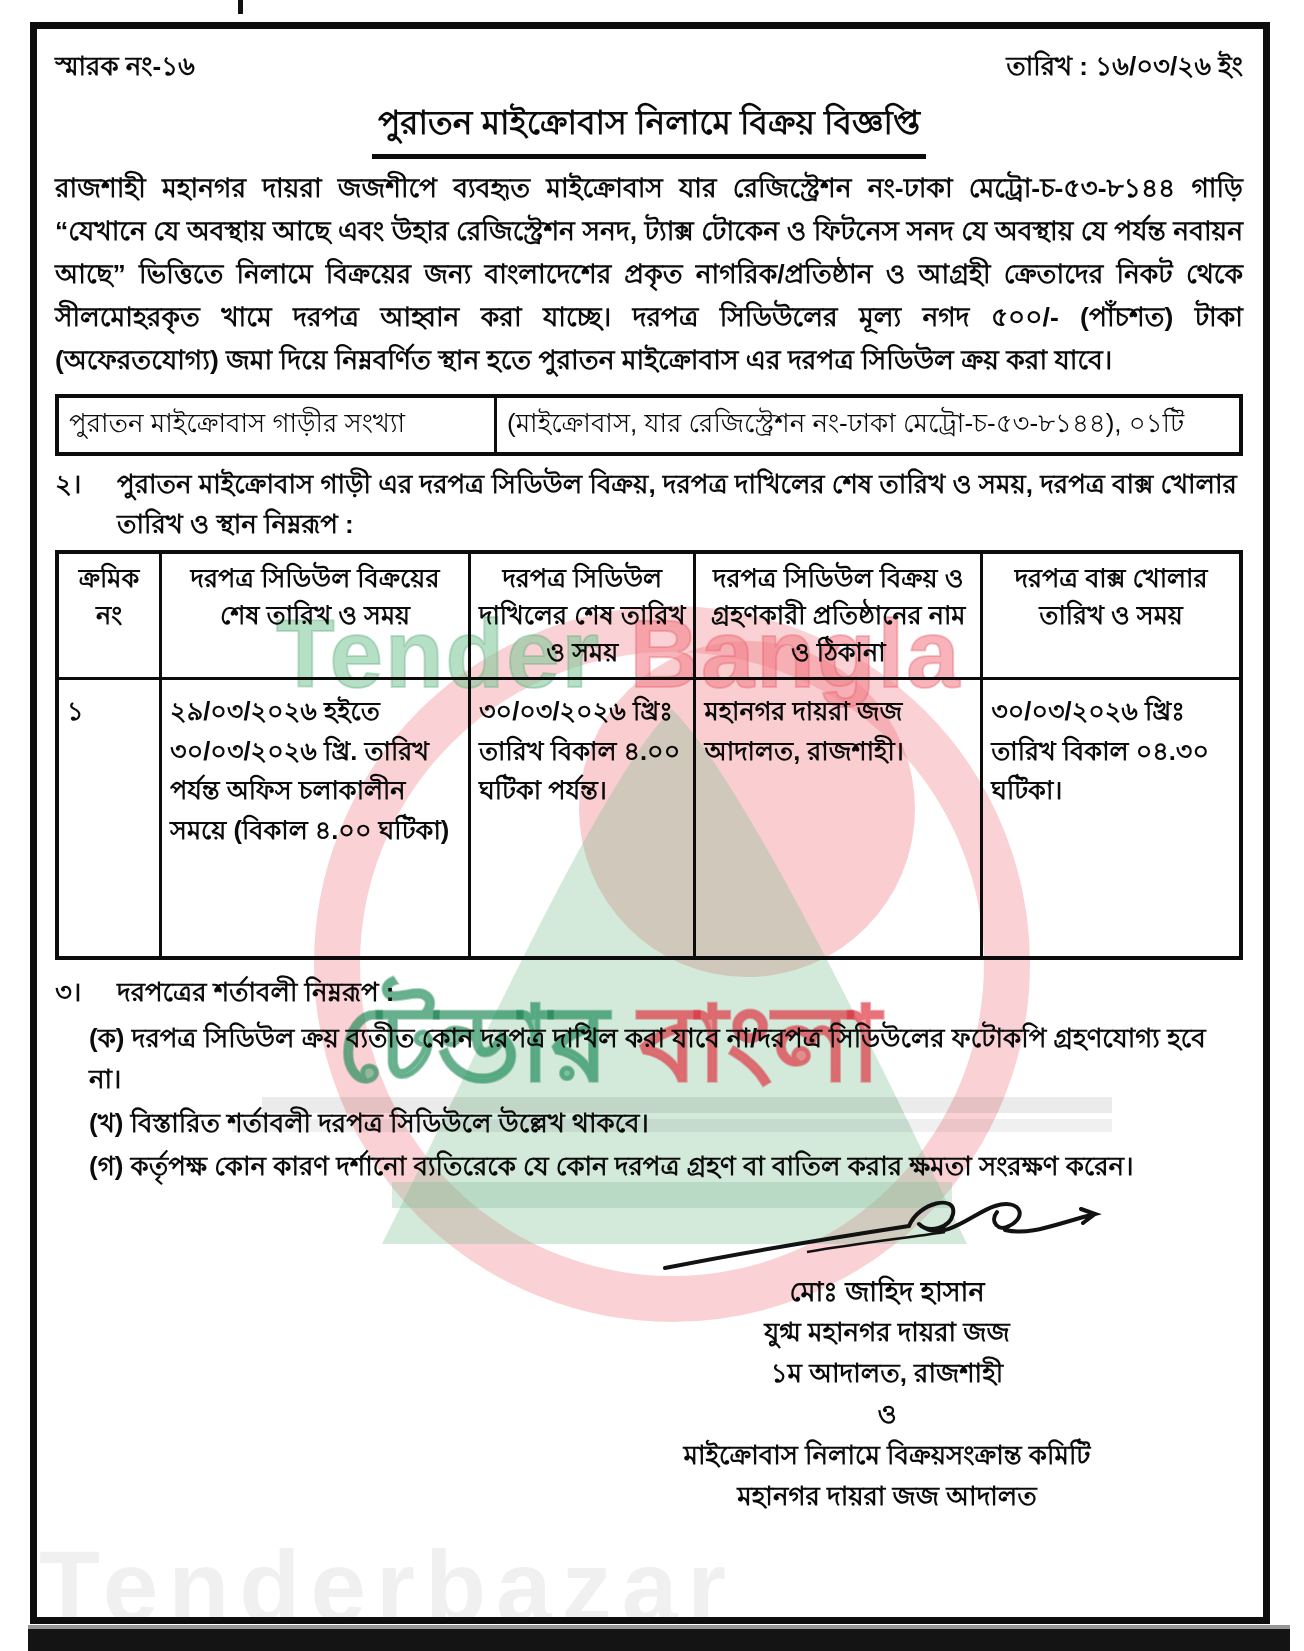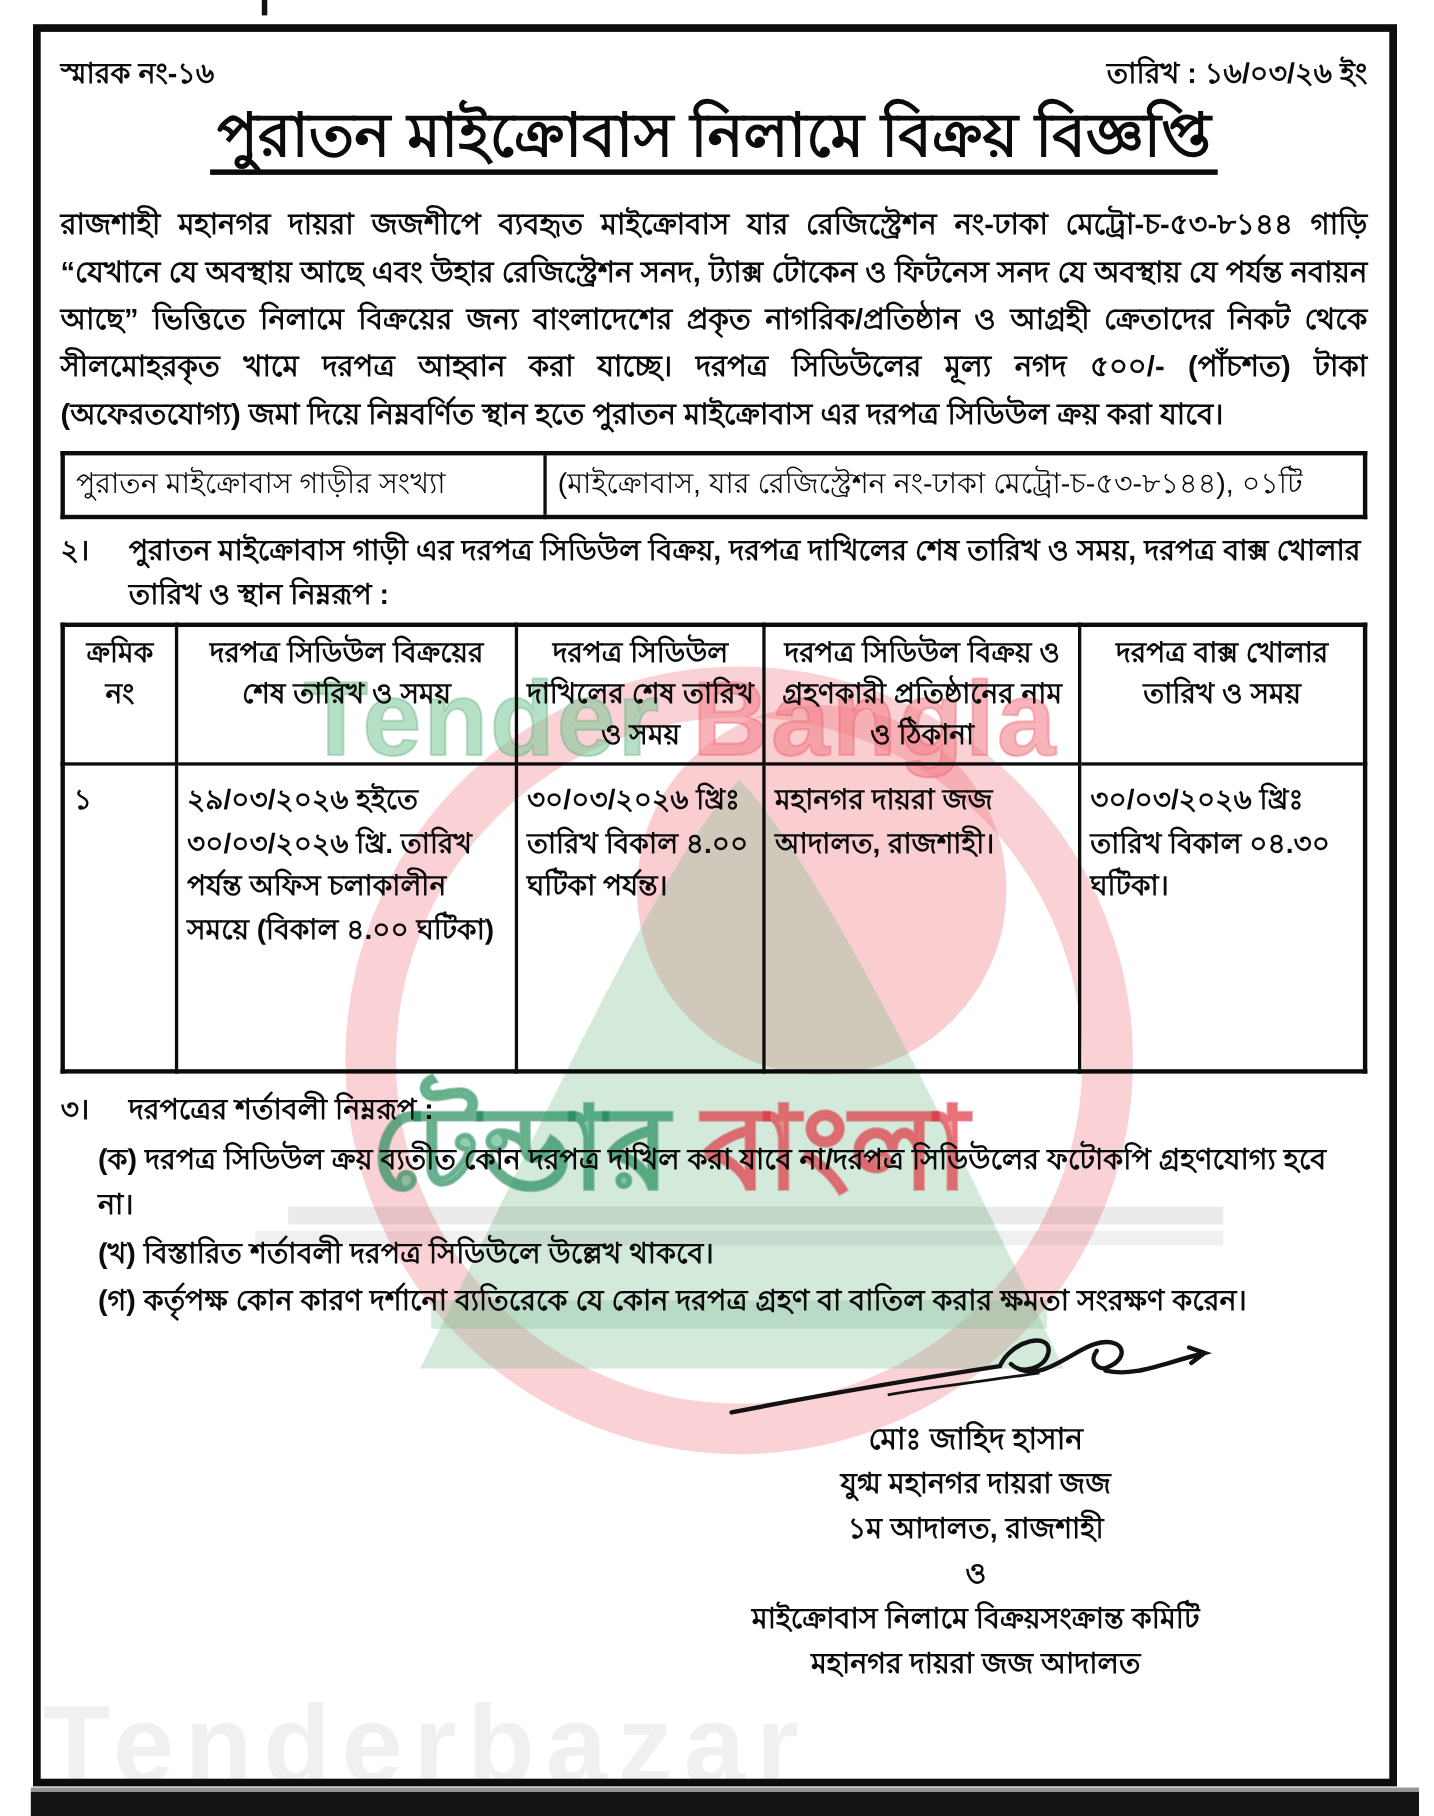--- a/index.html
+++ b/index.html
@@ -39,25 +39,25 @@
   .scan-bottom::after{content:"";position:absolute;left:0;right:0;top:-4px;height:4px;background:rgba(20,20,20,.45);}
   
   .content{position:relative;z-index:2;padding:8px 20px 0 18px;box-sizing:border-box;}
   .hdr{text-align:center;font-weight:bold;}
   .hdr .l1{font-size:40px;line-height:52px;}
   .hdr .l2{font-size:29px;line-height:46px;}
   .hdr .l3{font-size:26px;line-height:40px;}
   .meta{display:flex;justify-content:space-between;font-size:26px;font-weight:bold;margin-top:9px;}
   .title-wrap{text-align:center;margin-top:6px;}
   .doc-title{
-    display:inline-block;font-size:55px;font-weight:bold;line-height:54px;
+    display:inline-block;font-size:33px;font-weight:bold;line-height:54px;
     border-bottom:5px solid #0b0b0b;padding:0 6px 4px 6px;
   }
   .para{
-    margin-top:24px;font-size:26.5px;font-weight:600;line-height:1.62;
+    margin-top:8px;font-size:26.5px;font-weight:600;line-height:1.62;
     text-align:justify;
   }
   
   table{border-collapse:collapse;width:100%;}
   .t1{margin-top:12px;border:4px solid #0c0c0c;}
   .t1 td{font-size:26px;font-weight:normal;padding:5px 10px;}
   .t1 .lbl{width:415px;border-right:3px solid #0c0c0c;}
   
   .item2{display:flex;margin-top:8px;font-size:26px;font-weight:bold;line-height:1.55;}
   .item2 .num{flex:0 0 62px;}

